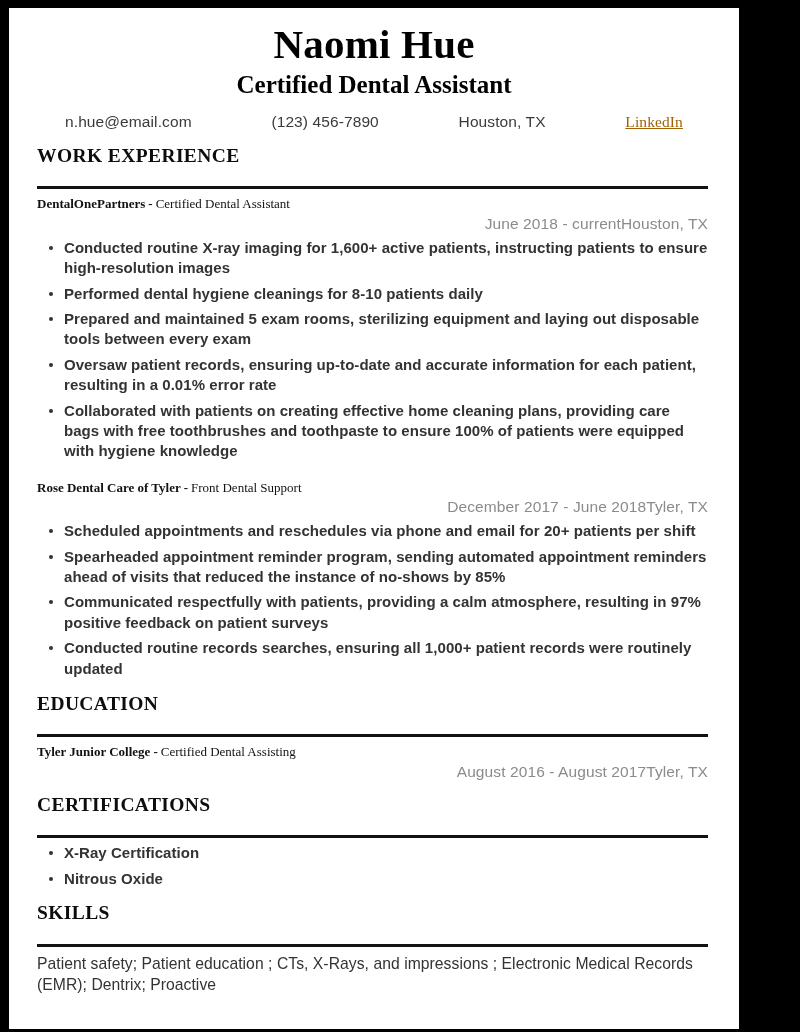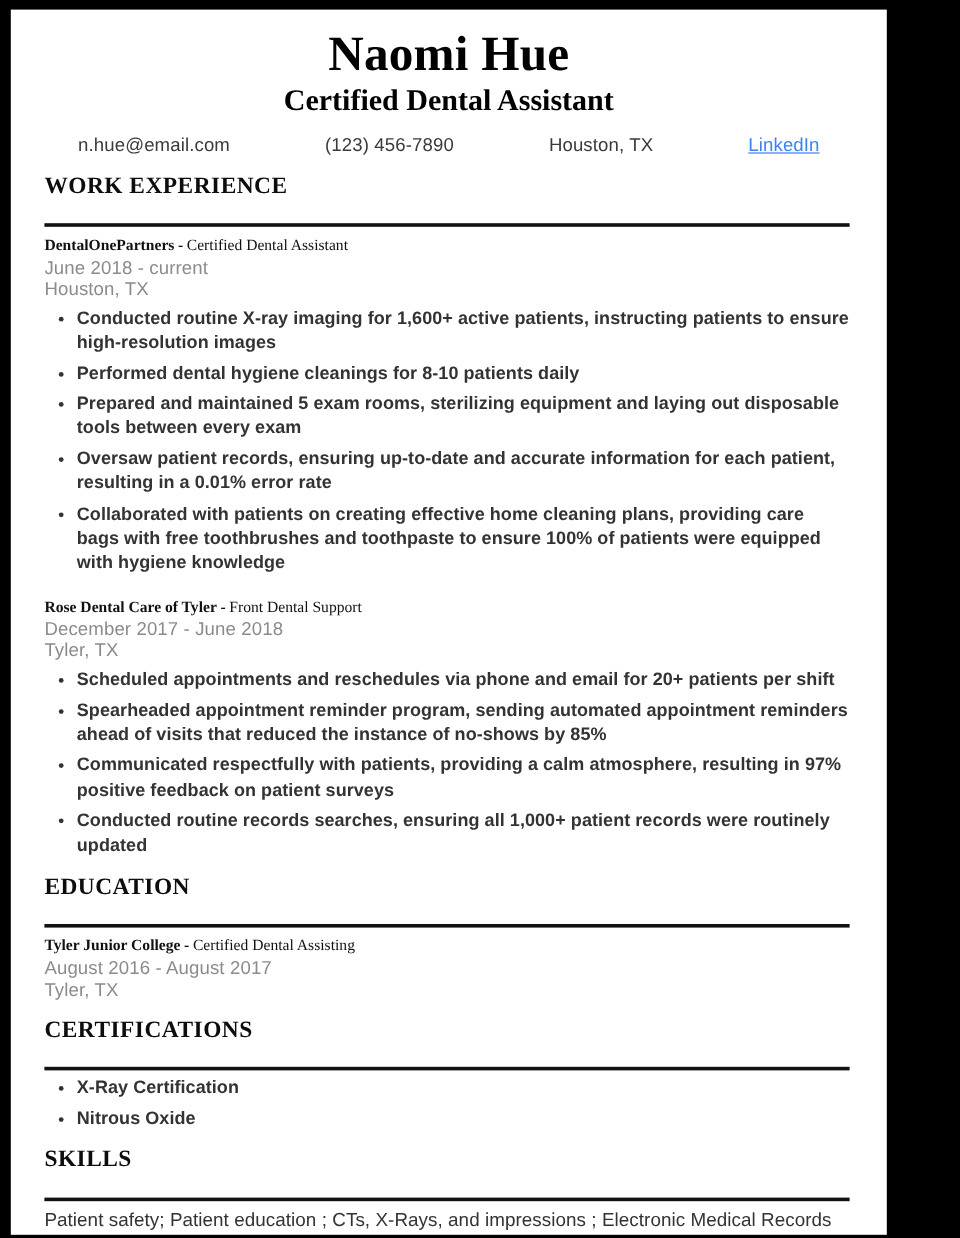--- a/index.html
+++ b/index.html
@@ -57,23 +57,24 @@
     display: flex;
     justify-content: space-between;
     align-items: baseline;
     margin: 13px 34px 0 34px;
     font-size: 15.5px;
     color: #3a3a3a;
     letter-spacing: 0.1px;
   }
   .contact-item { white-space: nowrap; text-align: right; }
   .contact-link {
-    color: #3b82f6;
+    color: #a16207;
     text-decoration: underline;
     cursor: pointer;
+    font-family: Liberation Serif, serif;
   }
 
   
   .section { margin-top: 14px; }
   .section.tight { margin-top: 13px; }
 
   .section-title {
     font-family: "Liberation Serif", serif;
     font-weight: 700;
     font-size: 19.5px;
@@ -100,21 +101,20 @@
   .role { font-weight: 400; }
 
   .entry-meta {
     display: flex;
     justify-content: flex-end;
     align-items: baseline;
     font-size: 15.5px;
     color: #8b8b8b;
     margin-top: 3px;
     letter-spacing: 0.1px;
-    flex-direction: column;
   }
 
   ul.bullets {
     list-style: none;
     margin: 4px 0 0 0;
     padding: 0;
   }
   ul.bullets li {
     position: relative;
     padding-left: 27px;

